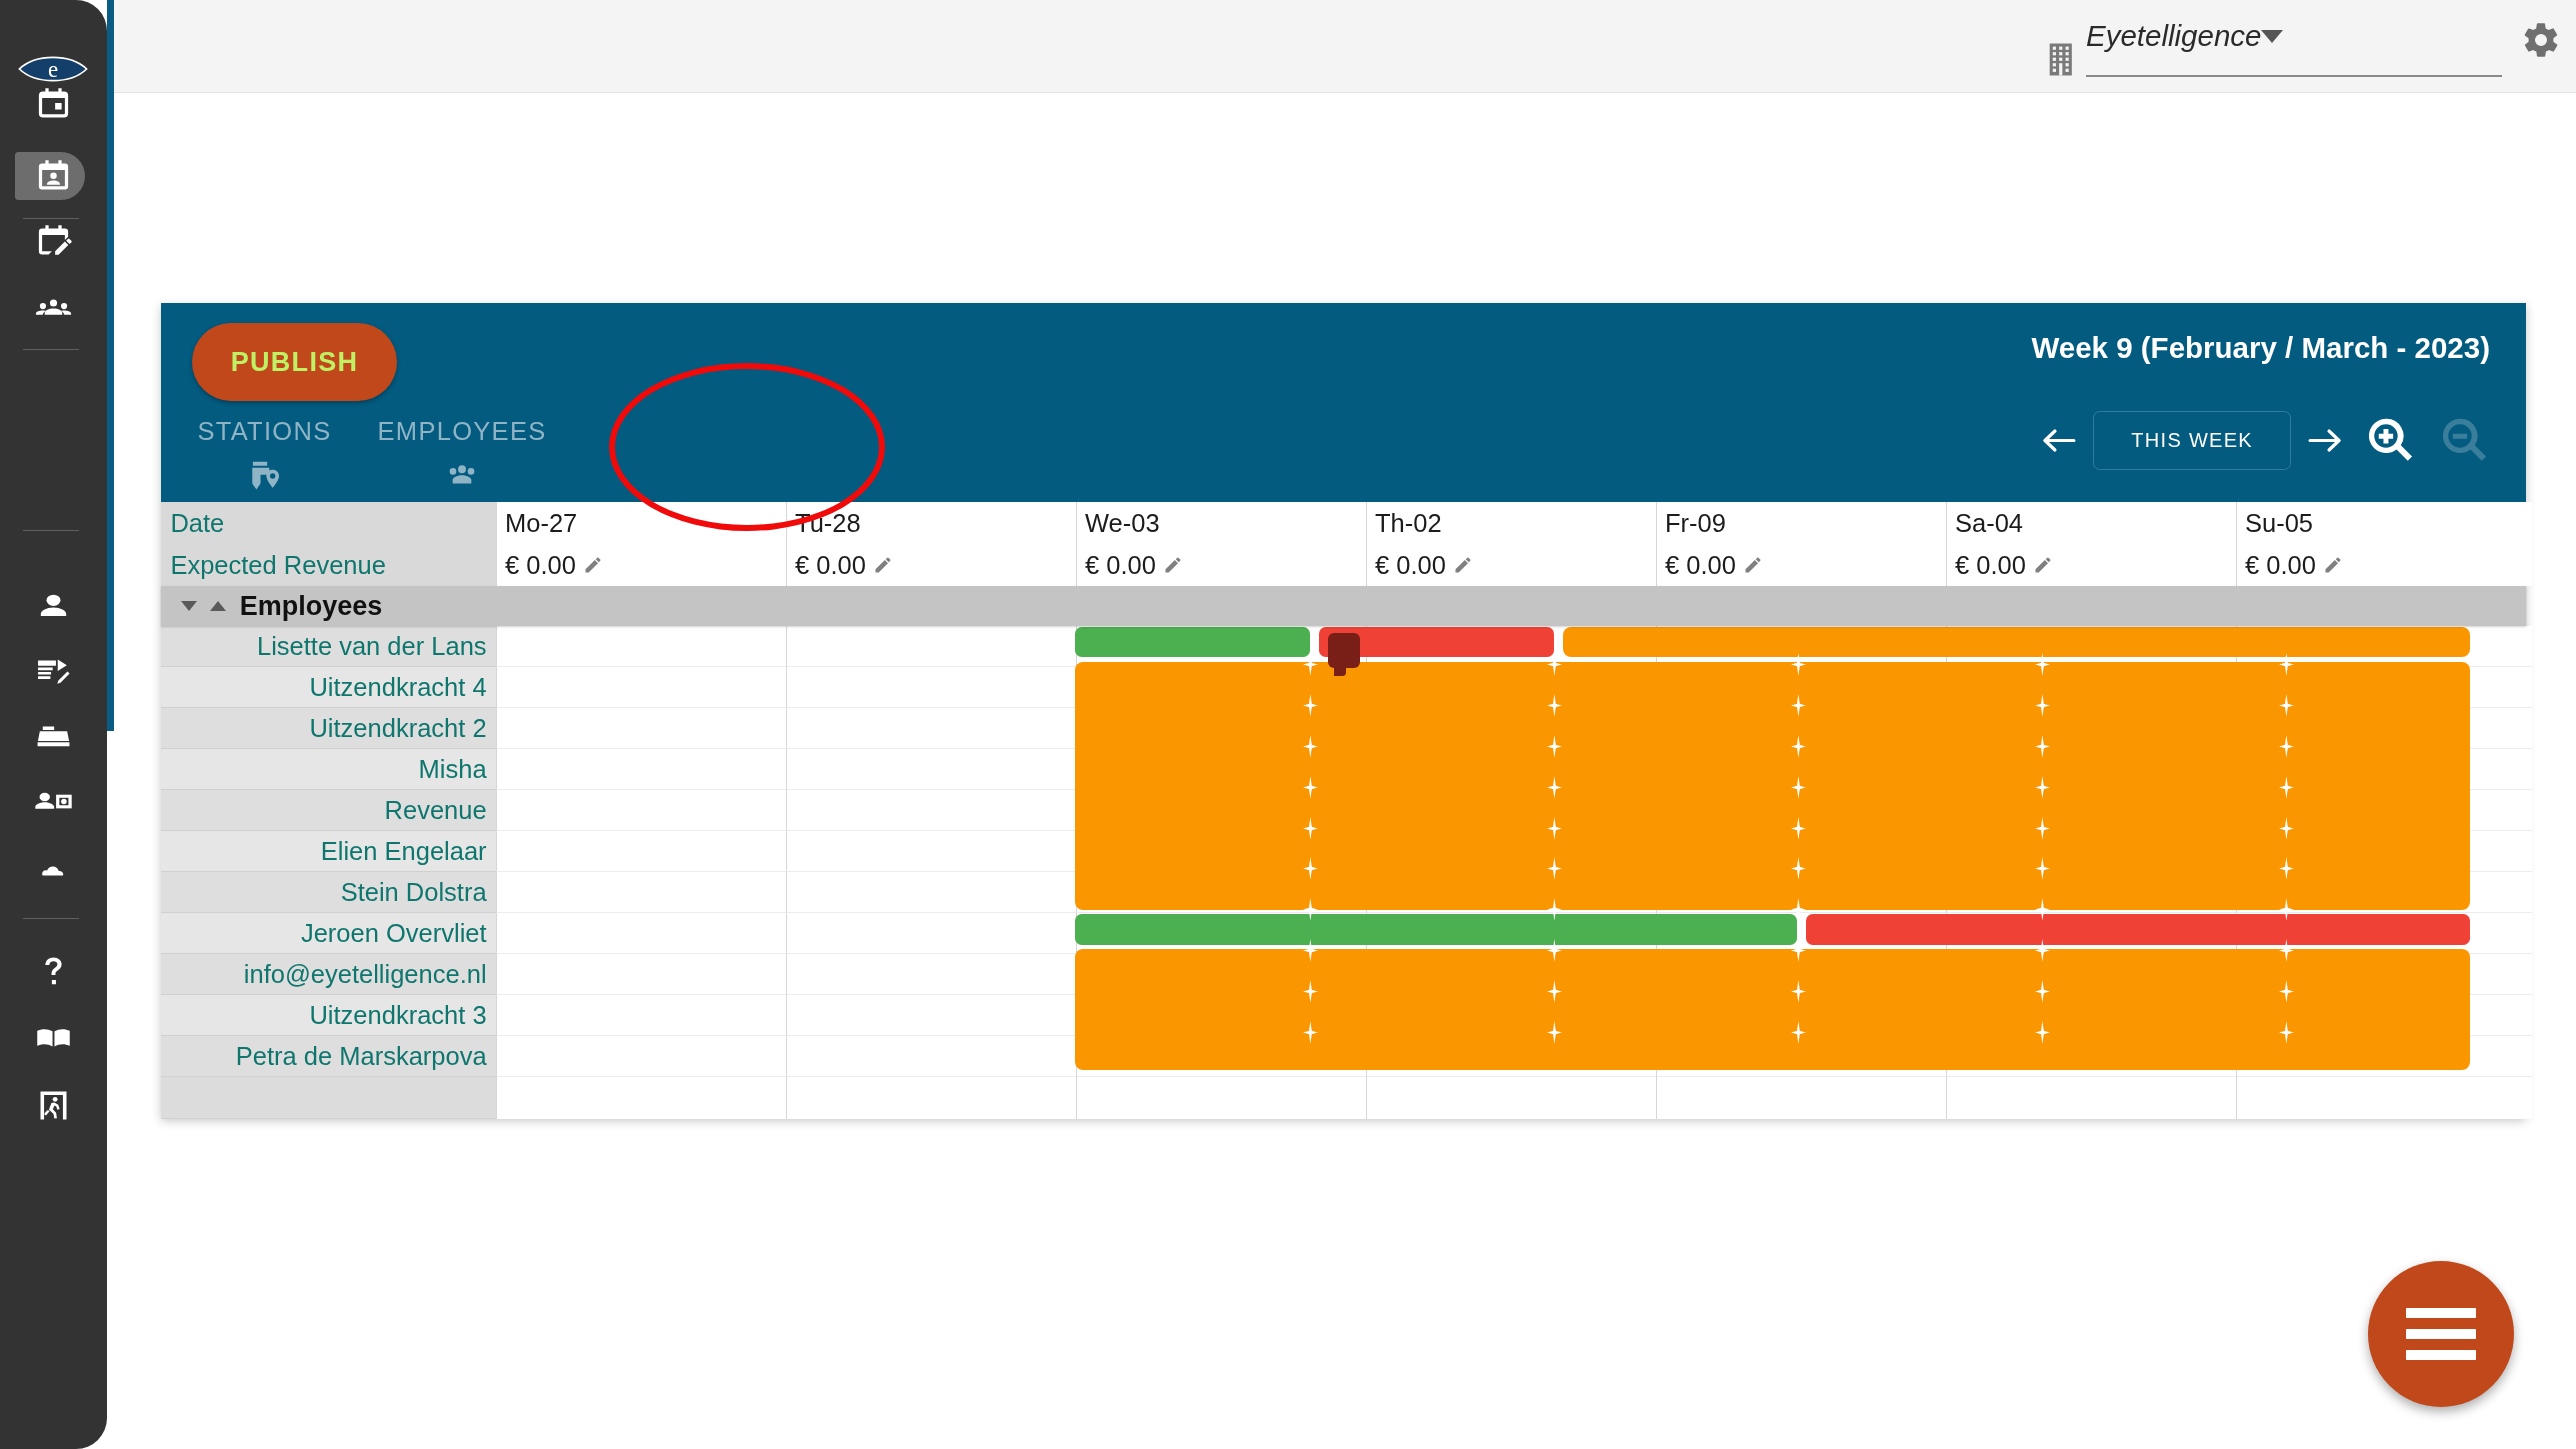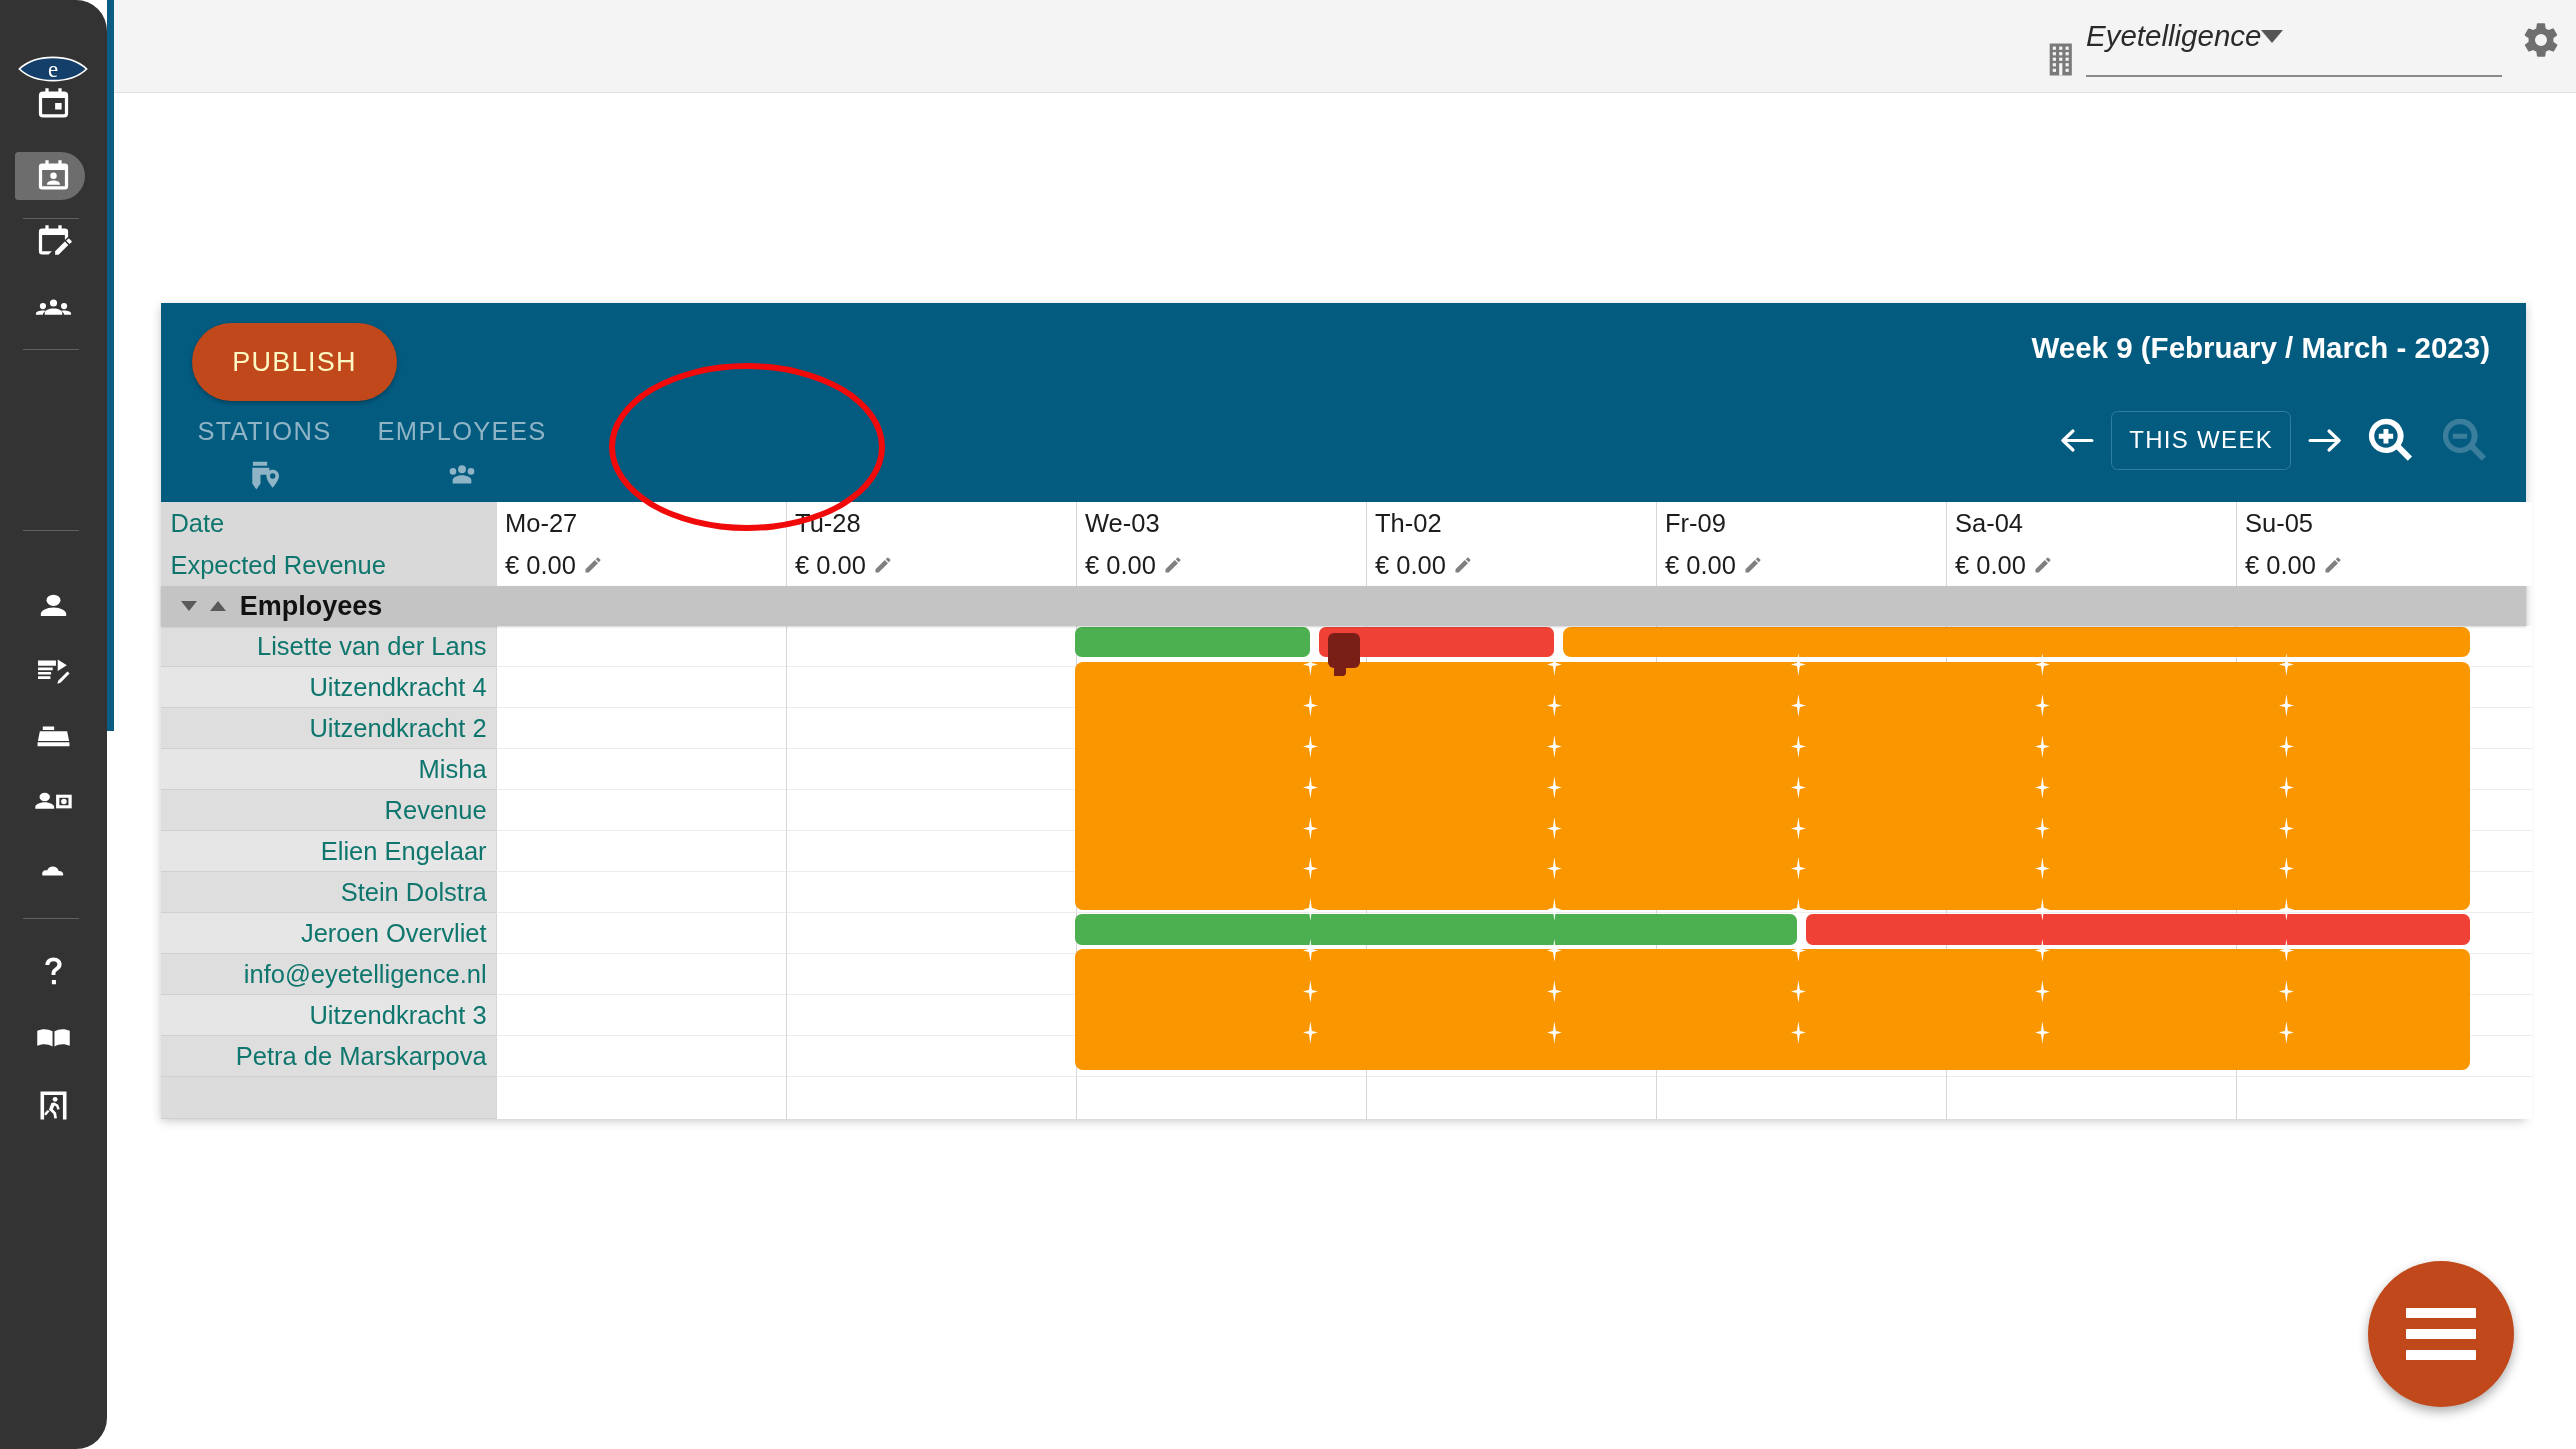--- a/index.html
+++ b/index.html
@@ -89,22 +89,22 @@
   .card-header {
     position: relative;
     height: 199px;
     background: #035b80;
   }
   .publish-btn {
     position: absolute; left: 31px; top: 20px;
     width: 205px; height: 78px;
     background: #c0481a;
     border-radius: 39px;
-    color: #fef9c3;
-    font-size: 27px; font-weight: 400; letter-spacing: 1.3px;
+    color: #bef264;
+    font-size: 27px; font-weight: 700; letter-spacing: 1.3px;
     display: flex; align-items: center; justify-content: center;
     box-shadow: 0 2px 4px rgba(0,0,0,0.3);
     cursor: pointer;
   }
   .tabs { position: absolute; left: 13.4px; top: 114px; display: flex; }
   .tab {
     display: flex; flex-direction: column; align-items: center;
     padding: 0 23px; cursor: pointer;
   }
   .tab-label { font-size: 25.5px; letter-spacing: 1.3px; color: #8fb4c6; }
@@ -121,23 +121,23 @@
   .week-title {
     position: absolute; right: 36px; top: 28px;
     font-size: 29.5px; font-weight: 700; color: #ffffff;
   }
   .week-nav {
     position: absolute; right: 31px; top: 106px;
     display: flex; align-items: center; gap: 12px;
   }
   .arrow-btn { width: 44px; height: 40px; display:flex; align-items:center; justify-content:center; cursor:pointer; }
   .thisweek-btn {
-    height: 59px; padding: 0 17px;
+    height: 59px; padding: 0 37px;
     border: 1.3px solid #2d7ea0; border-radius: 6.7px;
-    color: #fff; font-size: 24px; letter-spacing: 1.3px; font-weight: 500;
+    color: #fff; font-size: 20px; letter-spacing: 1.3px; font-weight: 500;
     display: flex; align-items: center; justify-content: center;
     cursor: pointer;
   }
   .zoom-btn { width: 62px; height: 62px; display:flex; align-items:center; justify-content:center; cursor:pointer; }
 
   
   .grid { position: relative; width: 2365px; }
   .row { display: flex; position: relative; }
   .lbl-cell {
     width: 335px; min-width: 335px;

